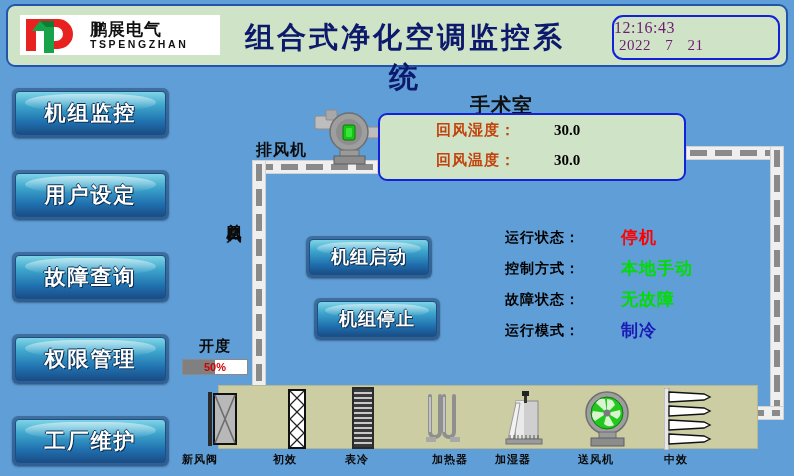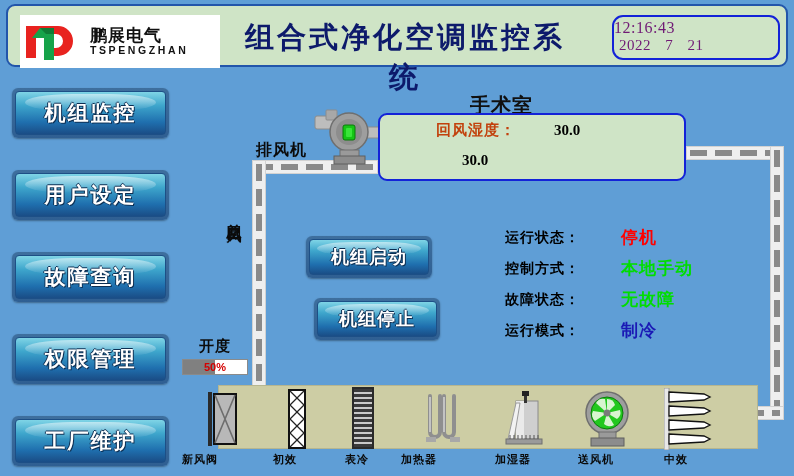--- a/index.html
+++ b/index.html
@@ -11,21 +11,21 @@
   }
   #root{position:absolute;left:0;top:0;width:794px;height:476px;}
 
   
   .header{
     position:absolute;left:6px;top:4px;width:782px;height:63px;
     background:#cfe4c6;border:2px solid #2255aa;border-radius:9px;
     box-sizing:border-box;
   }
   .logo-box{
-    position:absolute;left:12px;top:9px;width:200px;height:53px;
+    position:absolute;left:12px;top:9px;width:200px;height:40px;
     background:#ffffff;display:flex;align-items:center;
   }
   .logo-mark{position:relative;width:62px;height:40px;margin-left:4px;flex:0 0 auto;}
   .logo-text{margin-left:4px;line-height:1;}
   .logo-cn{
     font-size:17px;font-weight:bold;color:#111;letter-spacing:1px;
     font-family:"DejaVu Sans","Liberation Sans",sans-serif;
   }
   .logo-en{
     font-size:10.5px;font-weight:bold;color:#111;letter-spacing:2.6px;
@@ -279,20 +279,21 @@
 
   <div class="vert-lbl" style="left:224px;top:212px;">总回风</div>
 
   <div class="room-title">手术室</div>
   <div class="room-panel">
     <div class="room-row">
       <span class="k">回风湿度：</span>
       <span class="v">30.0</span>
     </div>
     <div class="room-row">
+      <span class="k">回风温度：</span>
       <span class="v">30.0</span>
     </div>
   </div>
 
   <div class="ctlbtn" style="left:306px;top:236px;">
     <div class="inner">
         <span class="lbl">机组启动</span>
       </div>
   </div>
   <div class="ctlbtn" style="left:314px;top:298px;">
@@ -399,18 +400,18 @@
         <path d="M5 18 L40 20 L46 23 L40 26 L5 28 Z"></path>
         <path d="M5 32 L40 34 L46 37 L40 40 L5 42 Z"></path>
         <path d="M5 46 L40 48 L46 51 L40 54 L5 56 Z"></path>
       </g>
     </svg>
   </div>
 
   <div class="eq-lbl" style="left:182px;">新风阀</div>
   <div class="eq-lbl" style="left:273px;">初效</div>
   <div class="eq-lbl" style="left:345px;">表冷</div>
-  <div class="eq-lbl" style="left:401px;">加热器</div>
+  <div class="eq-lbl" style="left:432px;">加热器</div>
   <div class="eq-lbl" style="left:495px;">加湿器</div>
   <div class="eq-lbl" style="left:578px;">送风机</div>
   <div class="eq-lbl" style="left:664px;">中效</div>
 
 </div>
 
 </body></html>

